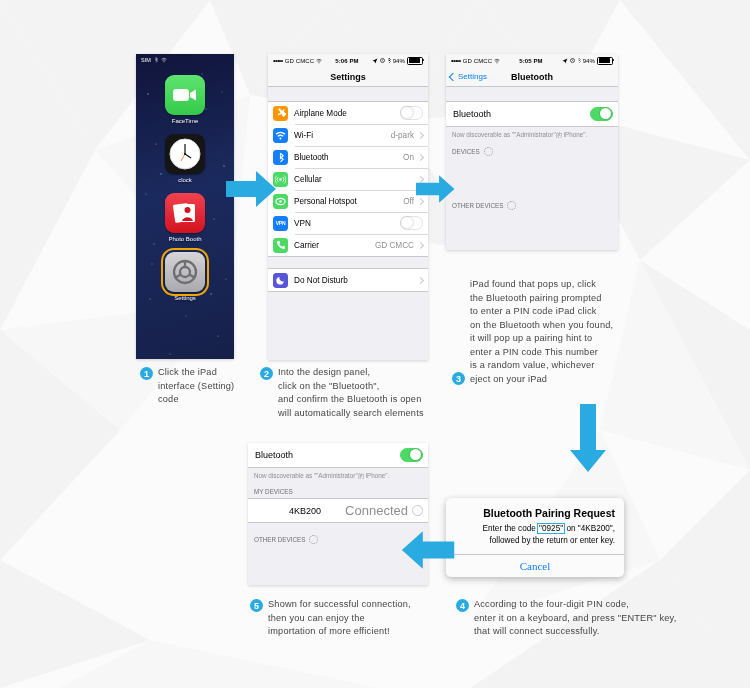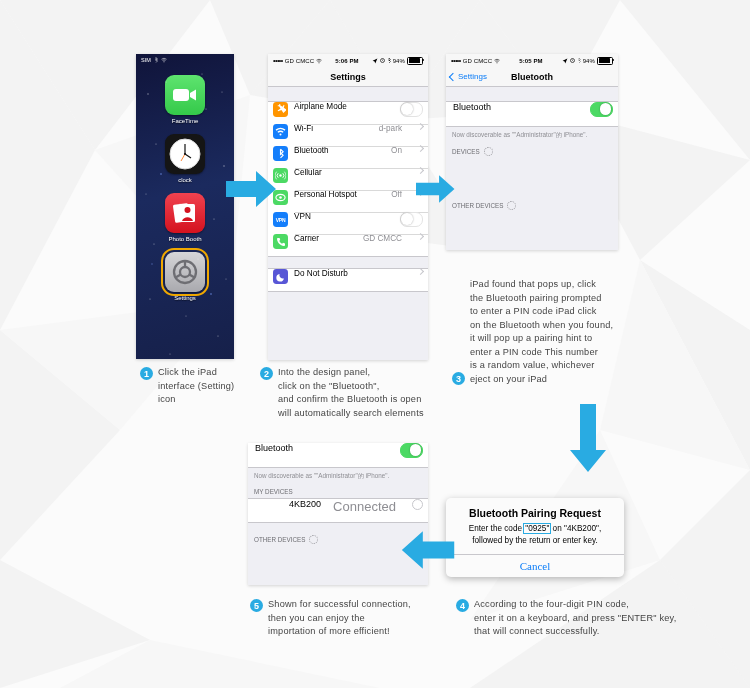--- a/index.html
+++ b/index.html
@@ -26,27 +26,27 @@
   .navbar{
     height:19px;background:#f7f7f7;border-bottom:.7px solid #c8c7cc;
     display:flex;align-items:center;justify-content:center;position:relative;
   }
   .navtitle{font-size:9px;font-weight:bold;color:#000;}
   .navback{position:absolute;left:4px;display:flex;align-items:center;color:#0a7cf8;font-size:8px;}
   .chev-l{width:5px;height:5px;border-left:1.4px solid #0a7cf8;border-bottom:1.4px solid #0a7cf8;transform:rotate(45deg);margin-right:2px;}
   .grouptop{height:14px;background:#efeff4;}
   .rows{background:#fff;border-top:.7px solid #c8c7cc;border-bottom:.7px solid #c8c7cc;}
   .row{
-    display:flex;align-items:flex-start;height:22px;padding-left:5px;position:relative;background:#fff;
+    display:flex;align-items:center;height:22px;padding-left:5px;position:relative;background:#fff;
   }
   .row+.row:before{content:"";position:absolute;left:27px;right:0;top:0;height:.7px;background:#d9d9d9;}
   .rowicon{width:15px;height:15px;border-radius:3.4px;margin-right:6px;flex:none;
            display:flex;align-items:center;justify-content:center;color:#fff;font-size:9px;}
   .rowlabel{font-size:8.2px;color:#000;flex:1;}
-  .rowvalue{font-size:8.2px;color:#8e8e93;margin-right:16px;}
+  .rowvalue{font-size:8.2px;color:#8e8e93;margin-right:4px;}
   .chev{width:4px;height:4px;border-right:1.1px solid #c7c7cc;border-top:1.1px solid #c7c7cc;transform:rotate(45deg);margin-right:5px;flex:none;}
   .toggle{width:21px;height:12.5px;border-radius:7px;background:#fff;border:1px solid #e3e3e3;position:relative;margin-right:5px;flex:none;}
   .toggle i{position:absolute;top:0px;left:0px;width:11.5px;height:11.5px;border-radius:50%;background:#fff;box-shadow:0 0 2px rgba(0,0,0,.35);}
   .toggle.on{background:#4cd964;border-color:#4cd964;}
   .toggle.on i{left:8.5px;}
   .gap{height:11px;background:#efeff4;}
   
   #home{width:98px;height:305px;left:136px;top:54px;overflow:hidden;
         background:linear-gradient(165deg,#10143a 0%,#1b2a5e 45%,#16204a 100%);}
   .stars{position:absolute;inset:0;}
@@ -58,21 +58,21 @@
   
   .arrow{position:absolute;z-index:3;}
   
   .step{position:absolute;z-index:3;display:flex;align-items:flex-start;gap:5px;}
   .badge{width:13px;height:13px;border-radius:50%;background:#29abe2;color:#fff;font-size:9px;
          font-weight:bold;display:flex;align-items:center;justify-content:center;flex:none;margin-top:1px;}
   .steptext{font-size:9.2px;color:#444;line-height:13.5px;letter-spacing:.2px;white-space:pre-line;}
   
   #dialog{position:absolute;z-index:3;left:446px;top:498px;width:178px;background:#fbfbfb;
           border-radius:5px;box-shadow:0 2px 7px rgba(0,0,0,.28);overflow:hidden;}
-  .dlg-body{padding:9px 9px 8px;text-align:center;}
+  .dlg-body{padding:9px 9px 8px;text-align:right;}
   .dlg-title{font-size:10.5px;font-weight:bold;color:#000;margin-bottom:4px;}
   .dlg-msg{font-size:8.2px;color:#000;line-height:11.5px;}
   .hl{outline:1.2px solid #29abe2;padding:0 1px;}
   .dlg-sep{height:.7px;background:#c8c7cc;}
   .dlg-btn{height:22px;display:flex;align-items:center;justify-content:center;color:#0a7cf8;font-size:11px;font-family:Liberation Serif, serif;}
   .hint{font-size:6.3px;color:#8e8e93;line-height:8.2px;padding:4px 6px 2px;}
   .secthead{font-size:6.3px;color:#6d6d72;padding:6px 6px 3px;display:flex;align-items:center;gap:4px;}
   .spin{width:7px;height:7px;border-radius:50%;border:1.2px dotted #9a9a9f;display:inline-block;}
 </style>
 </head>
@@ -429,21 +429,21 @@
   <path d="M13 0 H29 V46 H39 L21 68 L3 46 H13 Z" fill="#29abe2"></path>
 </svg>
 <svg class="arrow" style="left:398px;top:528px;" width="58" height="44" viewBox="0 0 52 42">
   <path d="M52 13 H22 V3 L2 21 L22 39 V29 H52 Z" fill="#29abe2"></path>
 </svg>
 
 <div class="step" style="left:140px;top:366px;width:120px;">
   <span class="badge">1</span>
   <span class="steptext">Click the iPad
 interface (Setting)
-icon</span>
+code</span>
 </div>
 <div class="step" style="left:260px;top:366px;width:180px;">
   <span class="badge">2</span>
   <span class="steptext">Into the design panel,
 click on the "Bluetooth",
 and confirm the Bluetooth is open
 will automatically search elements</span>
 </div>
 <div class="step" style="left:452px;top:278px;width:220px;">
   <span class="badge" style="margin-top:94px">3</span>

